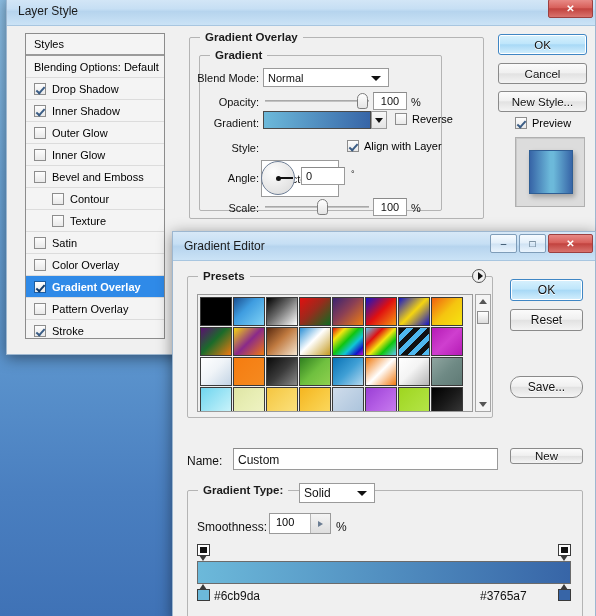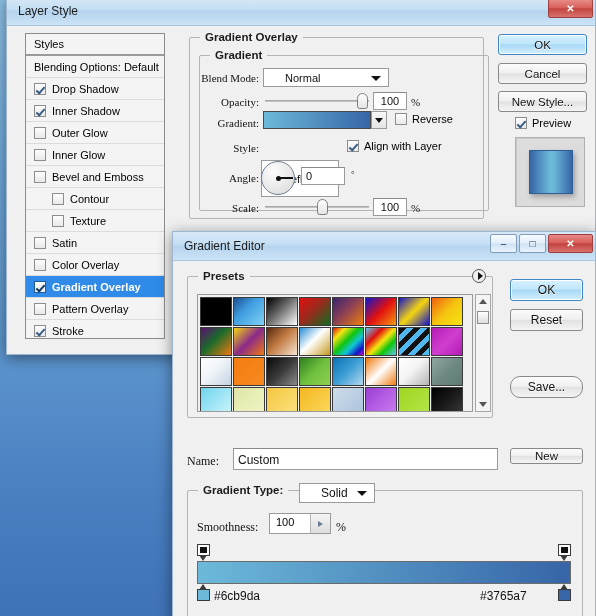--- a/index.html
+++ b/index.html
@@ -61,21 +61,21 @@
   .group > .legend {
     position: absolute;
     top: -7px; left: 10px;
     background: #f0f0f0;
     padding: 0 5px;
     font-weight: bold;
     font-size: 11.5px;
     color: #1b1b1b;
   }
 
-  .lbl { position: absolute; font-size: 11px; color: #111; font-family: Liberation Serif, serif; }
+  .lbl { position: absolute; font-size: 11px; color: #111; }
   .lbl.r { text-align: right; }
 
   
   .tbox {
     position: absolute;
     background: #fff;
     border: 1px solid #9a9a9a;
     border-top-color: #8a8a8a;
     font-size: 11px;
     padding: 2px 4px;
@@ -84,21 +84,21 @@
   .tbox.center { text-align: center; padding: 2px 2px; }
 
   
   .combo {
     position: absolute;
     background: #fff;
     border: 1px solid #9a9a9a;
     font-size: 11px;
     color: #111;
     display: flex; align-items: center;
-    padding-left: 21px;
+    padding-left: 4px;
   }
   .combo .arrow {
     position: absolute; right: 7px; top: 50%;
     width: 0; height: 0; margin-top: -2px;
     border-left: 5px solid transparent;
     border-right: 5px solid transparent;
     border-top: 5px solid #111;
   }
 
   
@@ -431,21 +431,21 @@
           <span class="box"></span>
           <span>Stroke</span>
         </div>
       </div>
   </div>
 
   <div class="group" style="left:182px; top:40px; width:295px; height:182px;">
     <div class="legend">Gradient Overlay</div>
   </div>
 
-  <div class="group" style="left:192px; top:58px; width:290px; height:156px;">
+  <div class="group" style="left:192px; top:58px; width:243px; height:156px;">
     <div class="legend">Gradient</div>
   </div>
 
   <div class="lbl r" style="left:178px; top:75px; width:74px;">Blend Mode:</div>
   <div class="combo" style="left:256px; top:71px; width:126px; height:19px;">
     <span>Normal</span>
     <span class="arrow"></span>
   </div>
 
   <div class="lbl r" style="left:178px; top:99px; width:74px;">Opacity:</div>

